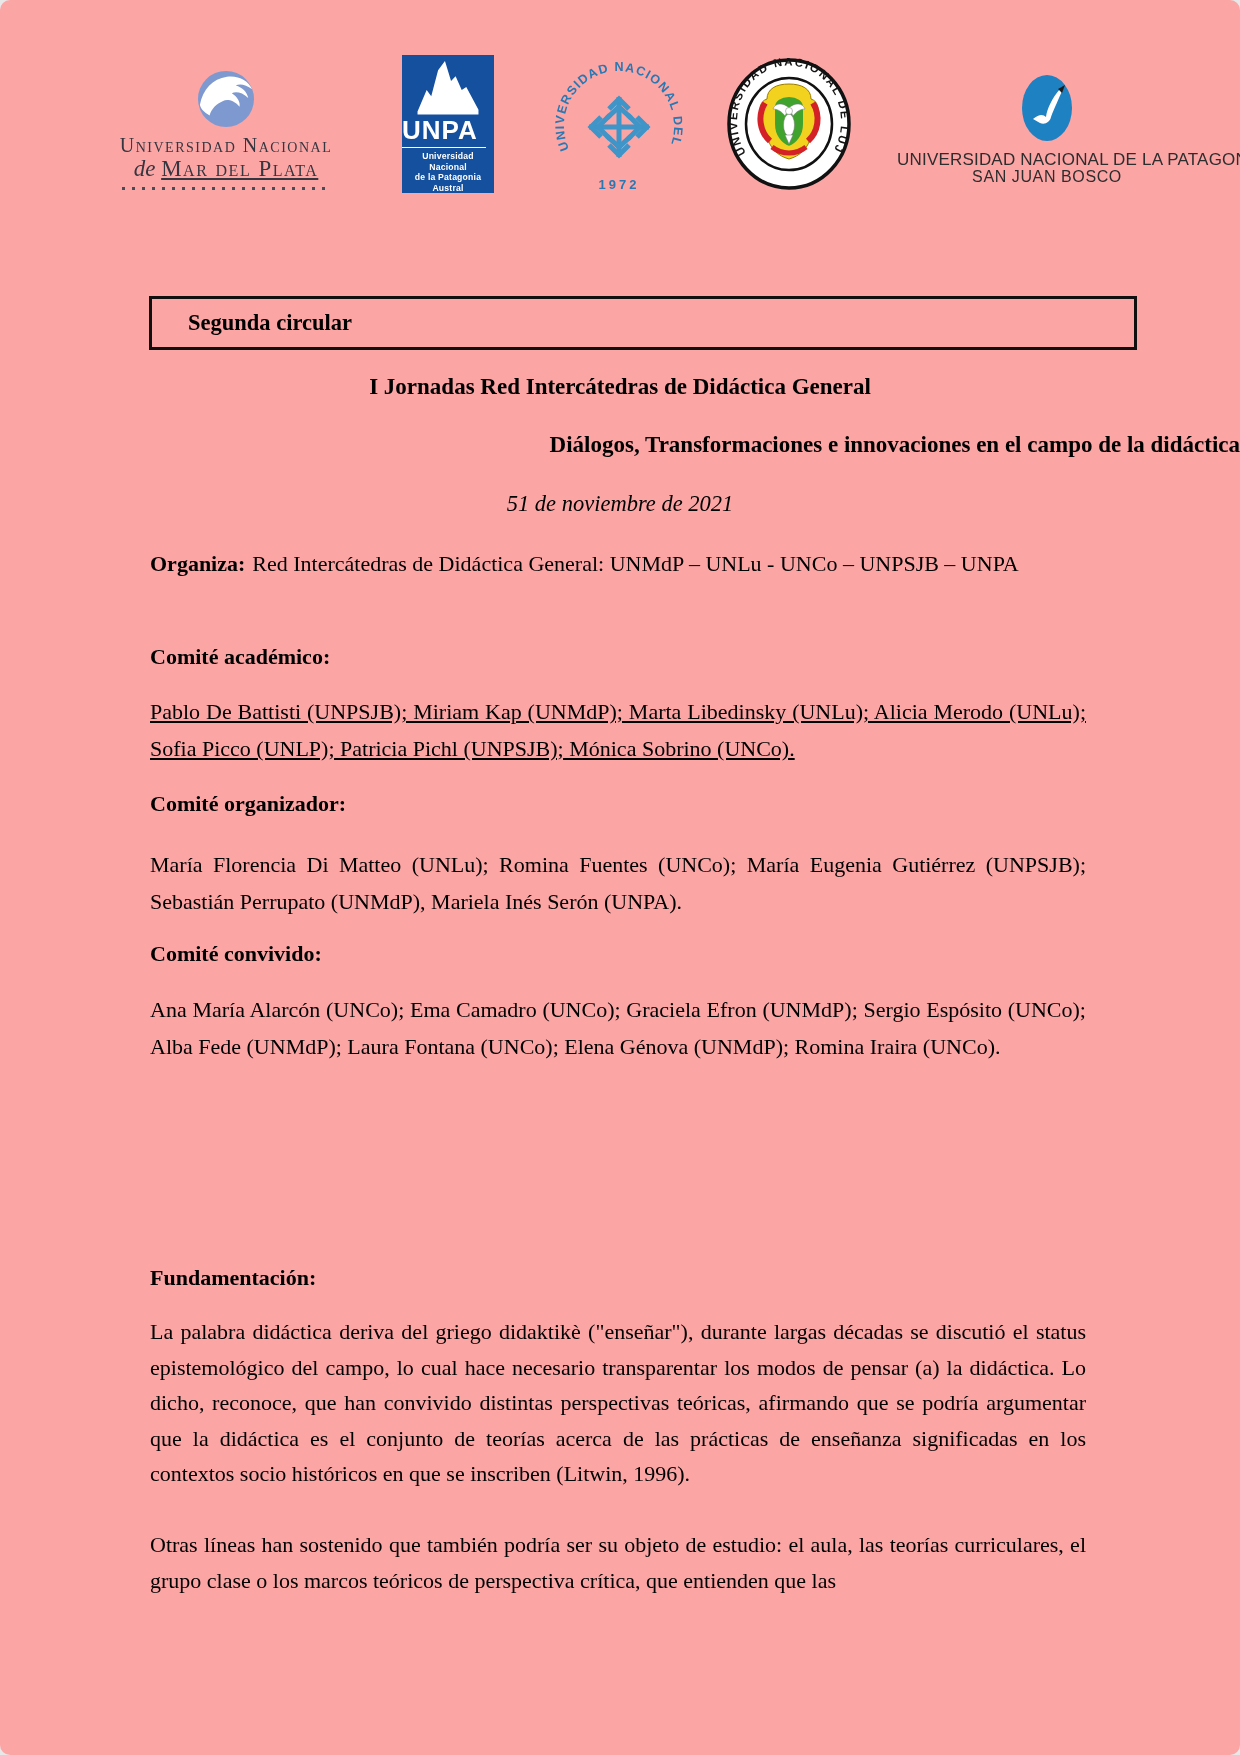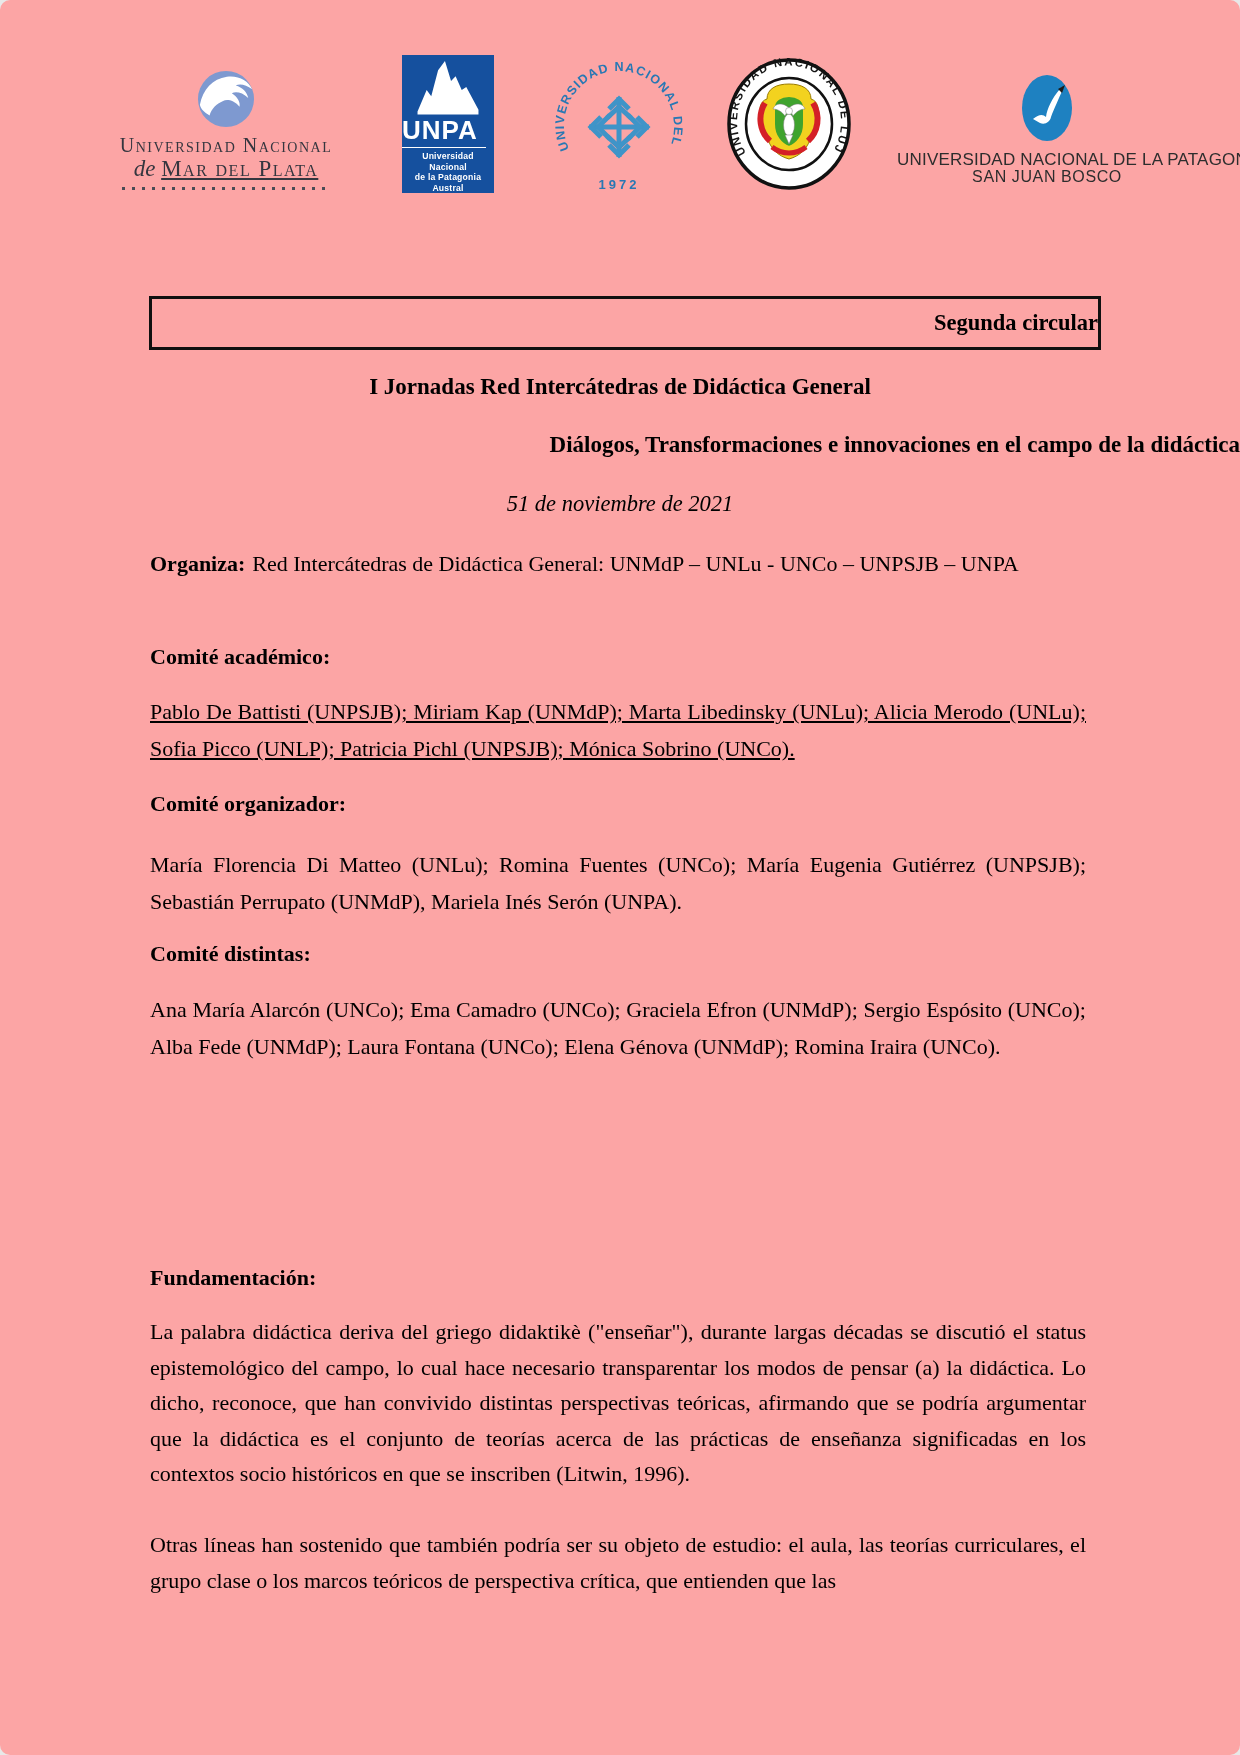--- a/index.html
+++ b/index.html
@@ -27,22 +27,22 @@
   .logo-unco{left:546px;top:51px;}
   .logo-unlu{left:727px;top:58px;}
 
   .logo-unpsjb{left:897px;top:74px;width:300px;text-align:center;font-family:"Liberation Sans",sans-serif;}
   .logo-unpsjb svg{display:block;margin:0 auto;}
   .unpsjb-l1{font-size:17px;color:#2d2d2d;letter-spacing:0.2px;line-height:17px;margin-top:9px;white-space:nowrap;}
   .unpsjb-l2{font-size:16px;color:#2d2d2d;letter-spacing:0.6px;line-height:16px;margin-top:1px;white-space:nowrap;}
 
   
   .banner{left:149px;top:296px;width:946px;height:48px;border:3px solid #101010;
-      display:flex;align-items:center;justify-content:flex-end;
-      font-weight:bold;font-size:22.5px;}
+      display:flex;align-items:center;justify-content:flex-start;
+      font-weight:bold;font-size:22.5px;padding-left:36px;}
   .title-main{left:0;width:1240px;top:374px;text-align:center;font-weight:bold;font-size:23px;}
   .title-sub{left:0;width:1240px;top:432px;text-align:right;font-weight:bold;font-size:23px;}
   .date-line{left:0;width:1240px;top:491px;text-align:center;font-style:italic;font-size:22.5px;}
 
   
   .block{left:150px;width:936px;font-size:22px;line-height:37px;}
   .just{text-align:justify;text-justify:inter-word;}
   .heading{font-weight:bold;}
   .org{top:545px;}
   .org-label{font-weight:bold;margin-right:7px;}
@@ -165,21 +165,21 @@
   <div class="abs block heading h1">Comité académico:</div>
 
   <div class="abs block just org">
     <span class="org-label">Organiza:</span><span>Red Intercátedras de Didáctica General: UNMdP – UNLu -  UNCo – UNPSJB – UNPA</span>
   </div>
   <div class="abs block just b1">Pablo De Battisti (UNPSJB); Miriam Kap (UNMdP); Marta Libedinsky (UNLu); Alicia Merodo (UNLu); Sofia Picco (UNLP); Patricia Pichl (UNPSJB); Mónica Sobrino (UNCo).</div>
 
   <div class="abs block heading h2">Comité organizador:</div>
   <div class="abs block just b2">María Florencia Di Matteo (UNLu); Romina Fuentes (UNCo); María Eugenia Gutiérrez (UNPSJB); Sebastián Perrupato (UNMdP), Mariela Inés Serón (UNPA).</div>
 
-  <div class="abs block heading h3">Comité distintas:</div>
+  <div class="abs block heading h3">Comité convivido:</div>
   <div class="abs block just b3">Ana María Alarcón (UNCo); Ema Camadro (UNCo); Graciela Efron (UNMdP); Sergio Espósito (UNCo); Alba Fede (UNMdP); Laura Fontana (UNCo); Elena Génova (UNMdP); Romina Iraira (UNCo).</div>
 
 
   <div class="abs block heading fh">Fundamentación:</div>
   <div class="abs block just fp1">La palabra didáctica deriva del griego didaktikè ("enseñar"), durante largas décadas se discutió el status epistemológico del campo, lo cual hace necesario transparentar los modos de pensar (a) la didáctica. Lo dicho, reconoce, que han convivido distintas perspectivas teóricas, afirmando que se podría argumentar que la didáctica es el conjunto de teorías acerca de las prácticas de enseñanza significadas en los contextos socio históricos en que se inscriben (Litwin, 1996).</div>
   <div class="abs block just fp2">Otras líneas han sostenido que también podría ser su objeto de estudio: el aula, las teorías curriculares, el grupo clase o los marcos teóricos de perspectiva crítica, que entienden que las</div>
 
 </div>
 
 </body></html>

